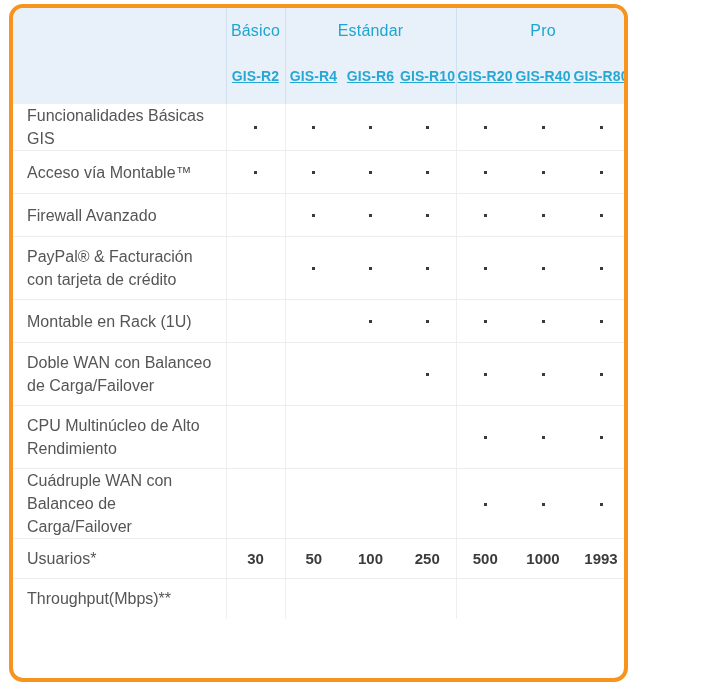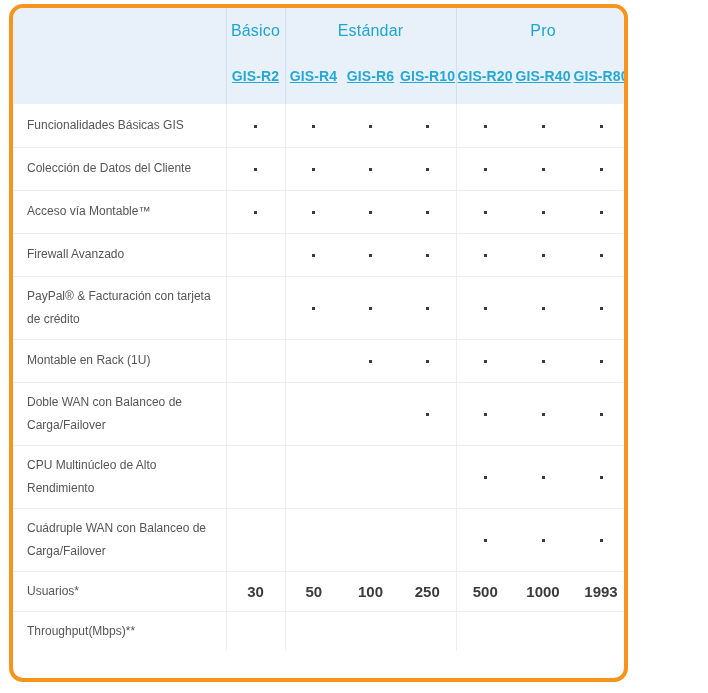--- a/index.html
+++ b/index.html
@@ -98,21 +98,21 @@
   }
   tbody tr:last-child td {
     border-bottom: 0;
   }
 
   td.feat {
     text-align: left;
     padding: 0 14px 0 14px;
     line-height: 23px;
     color: #555555;
-    font-size: 12px;
+    font-size: 16px;
   }
 
   td.cell {
     text-align: center;
     vertical-align: middle;
     color: #333333;
   }
 
   
   td.sep-left { border-left: 1px solid #EFEFEF; }
@@ -209,30 +209,20 @@
             <td class="feat">Funcionalidades Básicas GIS</td>
             <td class="cell sep-left"><span class="dot"></span></td>
             <td class="cell sep-left"><span class="dot"></span></td>
             <td class="cell"><span class="dot"></span></td>
             <td class="cell"><span class="dot"></span></td>
             <td class="cell sep-left"><span class="dot"></span></td>
             <td class="cell"><span class="dot"></span></td>
             <td class="cell"><span class="dot"></span></td>
           </tr>
           <tr class="row-tall">
-            <td class="feat">Colección de Datos del Cliente</td>
-            <td class="cell sep-left"><span class="dot"></span></td>
-            <td class="cell sep-left"><span class="dot"></span></td>
-            <td class="cell"><span class="dot"></span></td>
-            <td class="cell"><span class="dot"></span></td>
-            <td class="cell sep-left"><span class="dot"></span></td>
-            <td class="cell"><span class="dot"></span></td>
-            <td class="cell"><span class="dot"></span></td>
-          </tr>
-          <tr class="row-tall">
             <td class="feat">Acceso vía Montable™</td>
             <td class="cell sep-left"><span class="dot"></span></td>
             <td class="cell sep-left"><span class="dot"></span></td>
             <td class="cell"><span class="dot"></span></td>
             <td class="cell"><span class="dot"></span></td>
             <td class="cell sep-left"><span class="dot"></span></td>
             <td class="cell"><span class="dot"></span></td>
             <td class="cell"><span class="dot"></span></td>
           </tr>
           <tr class="row-tall">

